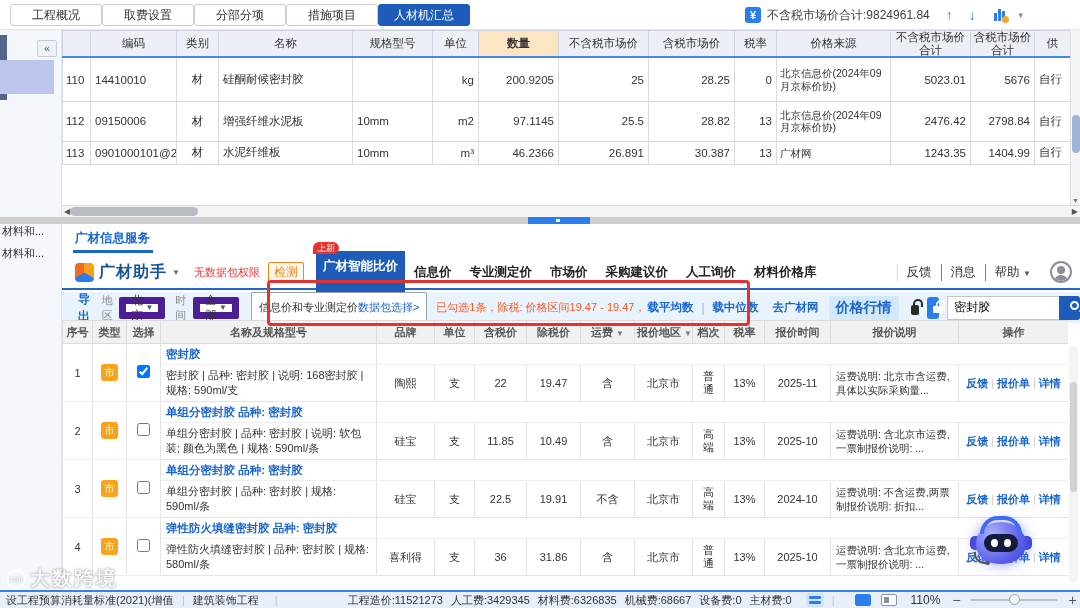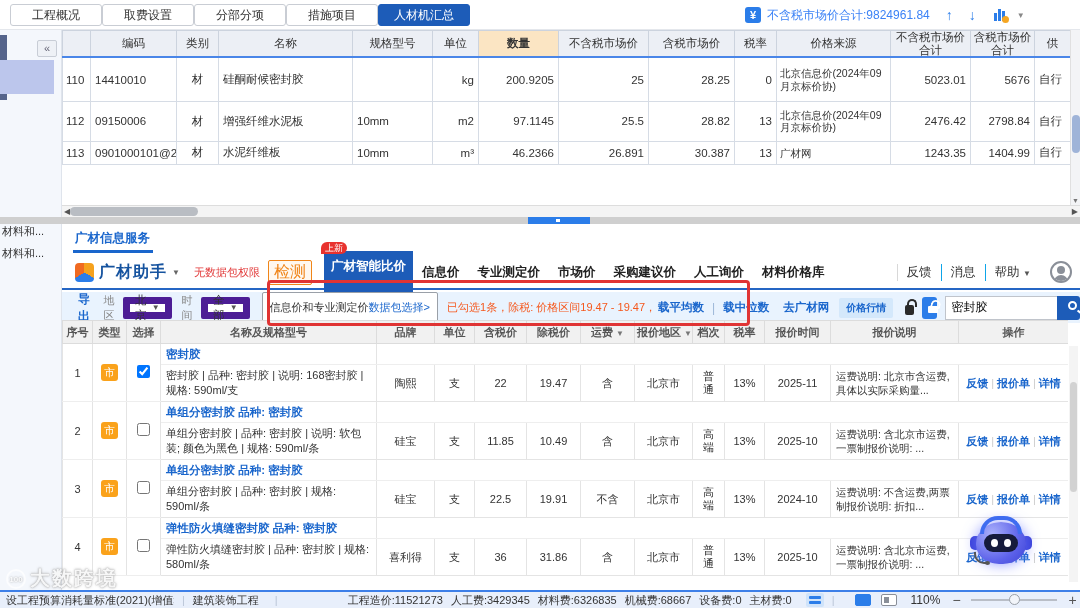--- a/index.html
+++ b/index.html
@@ -7,21 +7,21 @@
   body { font-family:"Liberation Sans","DejaVu Sans",sans-serif; font-size:12px; color:#333; background:#fff; }
   #app { position:relative; width:1080px; height:608px; background:#fff; overflow:hidden; }
 
   
   .topbar { position:absolute; left:0; top:0; width:1080px; height:30px; background:#fff; border-bottom:1px solid #e4e7ec; display:flex; align-items:center; }
   .toptabs { display:flex; margin-left:10px; }
   .toptab { width:92px; height:22px; line-height:20px; text-align:center; border:1px solid #c9cdd4; border-radius:3px; background:#fff; color:#333; font-size:12px; cursor:pointer; }
   .toptab.active { background:#1d5cb8; border-color:#1d5cb8; color:#fff; }
   .topsummary { position:absolute; left:745px; top:0; height:30px; display:flex; align-items:center; gap:6px; }
   .yen-ico { width:16px; height:16px; background:#2b7de9; color:#fff; border-radius:3px; font-size:11px; font-weight:bold; text-align:center; line-height:16px; }
-  .sum-text { font-size:12px; color:#3b82f6;text-align:right; }
+  .sum-text { font-size:12px; color:#404040;text-align:right; }
   .arr { color:#2b7de9; font-size:14px; font-weight:bold; margin-left:10px; cursor:pointer; }
   .colset { margin-left:12px; display:flex; align-items:flex-end; gap:1px; cursor:pointer; position:relative; }
   .colset i { display:block; width:3px; background:#2b7de9; }
   .colset .dot { position:absolute; right:-4px; bottom:-2px; width:7px; height:7px; border-radius:50%; background:#f5a623; }
   .colset-caret { color:#888; font-size:8px; margin-left:6px; }
 
   
   .sidebar { position:absolute; left:0; top:30px; width:62px; height:560px; background:#f4f7fc; border-right:1px solid #dfe4ec; }
   .side-dark { position:absolute; left:0; top:5px; width:7px; height:65px; background:#55648b; }
   .collapse-btn { position:absolute; right:4px; top:10px; width:20px; height:17px; background:#eef1f6; border:1px solid #c8cdd6; border-radius:2px; color:#667; font-size:11px; text-align:center; line-height:15px; cursor:pointer; }
@@ -55,21 +55,21 @@
   
   .panel { position:absolute; left:62px; top:224px; width:1018px; height:366px; background:#fff; }
   .svc-tab { position:absolute; left:13px; top:6px; color:#1a66cc; font-size:12.5px; font-weight:bold; cursor:pointer; }
   .svc-tab:after { content:""; position:absolute; left:-2px; top:20px; width:80px; height:3px; background:#1a66cc; }
 
   .toolbar { position:absolute; left:0; top:32px; width:1018px; height:34px; border-bottom:2px solid #2566c4; display:flex; align-items:center; }
   .gc-logo { margin-left:13px; width:19px; height:19px; border-radius:4px; background:conic-gradient(#f5a11d 0 120deg,#2b7de9 120deg 240deg,#f06a21 240deg); }
   .gc-brand { margin-left:5px; color:#16539f; font-size:16px; font-weight:bold; letter-spacing:1px; }
   .gc-caret { color:#666; font-size:8px; margin-left:5px; cursor:pointer; }
   .no-perm { color:#e23b3b; font-size:11px; margin-left:14px; }
-  .check-btn { margin-left:8px; border:1px solid #f08519; color:#f08519; background:#fff8ef; font-size:16px; padding:1px 5px; border-radius:2px; cursor:pointer; }
+  .check-btn { margin-left:8px; border:1px solid #f08519; color:#f08519; background:#fff8ef; font-size:12px; padding:1px 5px; border-radius:2px; cursor:pointer; }
   .atabs { display:flex; align-items:center; height:34px; margin-left:12px; }
   .atab { font-size:12.5px; font-weight:bold; color:#222; padding:0 9px; cursor:pointer; white-space:nowrap; }
   .atab.active { position:relative; background:#1d5cb8; color:#fff; height:46px; line-height:30px; margin-top:4px; padding:0 7px; font-weight:bold; }
   .new-badge { position:absolute; left:-3px; top:-9px; background:#e8322e; color:#fff; font-size:9px; font-weight:normal; line-height:12px; padding:0 4px; border-radius:6px 6px 6px 0; }
   .red-box { position:absolute; left:205px; top:24px; width:483px; height:46px; border:3px solid #e03434; border-radius:4px; pointer-events:none; z-index:6; }
   .tb-right { margin-left:auto; display:flex; align-items:center; gap:0; margin-right:8px; }
   .tb-link { color:#333; font-size:12.5px; padding:0 9px; border-left:1px solid #0ea5e9; cursor:pointer; white-space:nowrap; }
   .tb-link .cd { font-size:8px; color:#555; }
   .avatar { width:22px; height:22px; border:2px solid #8a8f98; border-radius:50%; position:relative; overflow:hidden; margin-left:10px; cursor:pointer; }
   .avatar:before { content:""; position:absolute; left:5px; top:3px; width:8px; height:8px; border-radius:50%; background:#8a8f98; }
@@ -79,21 +79,21 @@
   .filterbar { position:absolute; left:0; top:68px; width:1018px; height:31px; background:#e9f3fe; display:flex; align-items:center; }
   .export { color:#1a66cc; font-weight:bold; margin-left:16px; cursor:pointer; }
   .flabel { color:#888; font-size:11px; margin-left:10px; }
   .fselect { margin-left:5px; width:62px; height:22px; background:#fff; border:7px solid #4c1d95; border-radius:2px; display:flex; align-items:center; justify-content:space-between; padding:0 5px; font-size:11.5px; cursor:pointer; }
   .fselect .cd { font-size:8px; color:#555; }
   .pkg-btn { margin-left:12px; height:32px; background:#fff; border:1px solid #9aa0a8; border-radius:2px; display:flex; align-items:center; padding:0 7px; font-size:11px; cursor:pointer; white-space:nowrap; }
   .pkg-btn .blue { color:#1a66cc; }
   .sel-info { color:#f5581d; font-size:11px; margin-left:9px; white-space:nowrap; }
   .flink { color:#1a66cc; font-size:11.5px; font-weight:bold; margin-left:8px; cursor:pointer; white-space:nowrap; }
   .fsep { color:#9bb6d8; margin-left:8px; }
-  .quote-pill { margin-left:10px; background:#d4e8fb; color:#1a66cc; font-size:10px; font-weight:bold; padding:3px 7px; border-radius:2px; cursor:pointer; white-space:nowrap; }
+  .quote-pill { margin-left:10px; background:#d4e8fb; color:#1a66cc; font-size:14px; font-weight:bold; padding:3px 7px; border-radius:2px; cursor:pointer; white-space:nowrap; }
   .lock { position:relative; width:14px; height:10px; background:#2a2a2a; border-radius:2px; margin-left:12px; margin-top:5px; cursor:pointer; }
   .lock:before { content:""; position:absolute; left:2px; top:-6px; width:6px; height:6px; border:2px solid #2a2a2a; border-bottom:none; border-radius:5px 5px 0 0; }
   .unlock { position:relative; width:22px; height:22px; background:#2b7de9; border-radius:3px; margin-left:8px; cursor:pointer; }
   .unlock:before { content:""; position:absolute; left:6px; top:9px; width:10px; height:7px; background:#fff; border-radius:1px; }
   .unlock:after { content:""; position:absolute; left:9px; top:3px; width:6px; height:6px; border:2px solid #fff; border-bottom:none; border-radius:5px 5px 0 0; transform:rotate(18deg); }
   .searchbox { margin-left:8px; width:112px; height:24px; background:#fff; border:1px solid #c0c4cb; border-right:none; font-size:12px; padding:0 6px; outline:none; font-family:inherit; }
   .search-btn { width:36px; height:24px; background:#1d5cb8; border:none; border-radius:0 3px 3px 0; position:relative; cursor:pointer; }
   .search-btn .mag { position:absolute; left:11px; top:5px; width:9px; height:9px; border:2px solid #fff; border-radius:50%; }
   .search-btn .mag:after { content:""; position:absolute; left:7px; top:8px; width:5px; height:2px; background:#fff; transform:rotate(40deg); }
 

